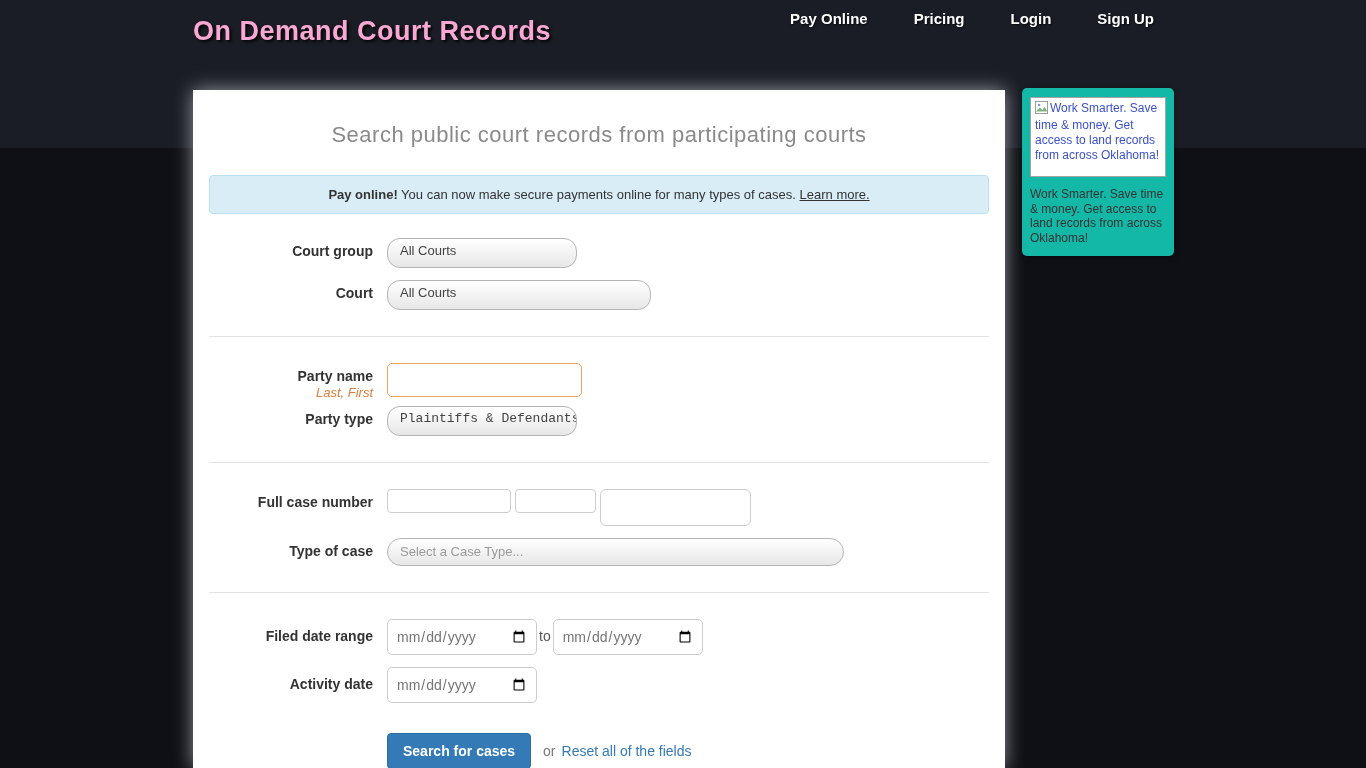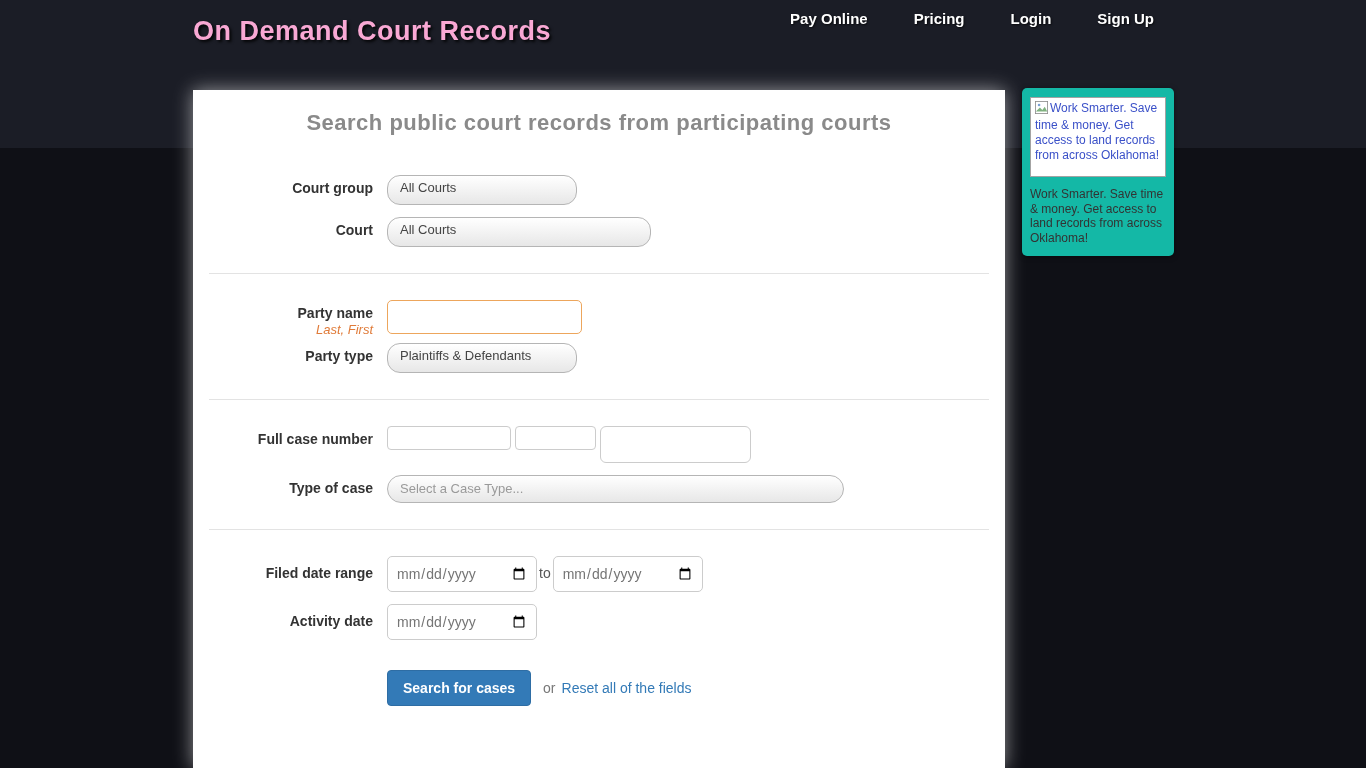--- a/index.html
+++ b/index.html
@@ -29,22 +29,22 @@
     text-shadow:1px 1px 2px rgba(0,0,0,.7);
   }
 
   
   .card {
     position:absolute; left:193px; top:90px; width:812px; height:678px;
     background:#fff;
     box-shadow:0 0 18px rgba(255,255,255,.55);
   }
   .card-title {
-    margin:0; padding:20px 8px 15px;
-    text-align:center; font-size:22px; font-weight:bold;
+    margin:12px; padding:20px 8px 15px;
+    text-align:center; font-size:22px; font-weight:normal;
     color:#8a8a8a; letter-spacing:.5px;
   }
   .alert {
     margin:8px 16px 0; padding:11px 8px;
     background:#d9edf7; border:1px solid #bcdff1; border-radius:4px;
     text-align:center; font-size:13px; color:#333;
   }
   .alert .b { font-weight:bold; }
   .alert a { color:#333; text-decoration:underline; }
 
@@ -62,21 +62,21 @@
 
   .select {
     background:linear-gradient(#ffffff,#e7e7e7);
     border:1px solid #b5b5b5; border-radius:13px;
     height:30px; line-height:24px; padding:0 12px;
     font-size:13px; color:#444; cursor:pointer;
     white-space:nowrap; overflow:hidden;
   }
   .sel-court-group { width:190px; }
   .sel-court { width:264px; }
-  .sel-party-type { width:190px; }
+  .sel-party-type { width:190px;font-family:Liberation Mono, monospace; }
   .sel-case-type { width:457px; height:28px; line-height:26px; color:#9a9a9a; border-radius:14px; }
 
   .party-input {
     width:195px; height:34px;
     border:1px solid #eda65c; border-radius:5px;
     padding:0 8px; font-size:14px; outline:none;
     font-family:"Liberation Sans", sans-serif;
   }
   .cn-input {
     border:1px solid #ccc; border-radius:4px;
@@ -134,20 +134,23 @@
 <div class="nav">
   <a href="#">Pay Online</a>
   <a href="#">Pricing</a>
   <a href="#">Login</a>
   <a href="#">Sign Up</a>
 </div>
 
 <div class="card">
   <h1 class="card-title">Search public court records from participating courts</h1>
 
+  <div class="alert">
+    <span class="b">Pay online!</span><span> You can now make secure payments online for many types of cases. </span><a href="#">Learn more.</a>
+  </div>
 
   <div class="form">
 
     <div class="frow">
       <div class="lbl">Court group</div>
       <div class="ctrl">
         <div class="select sel-court-group">
           <span>All Courts</span>
         </div>
       </div>

